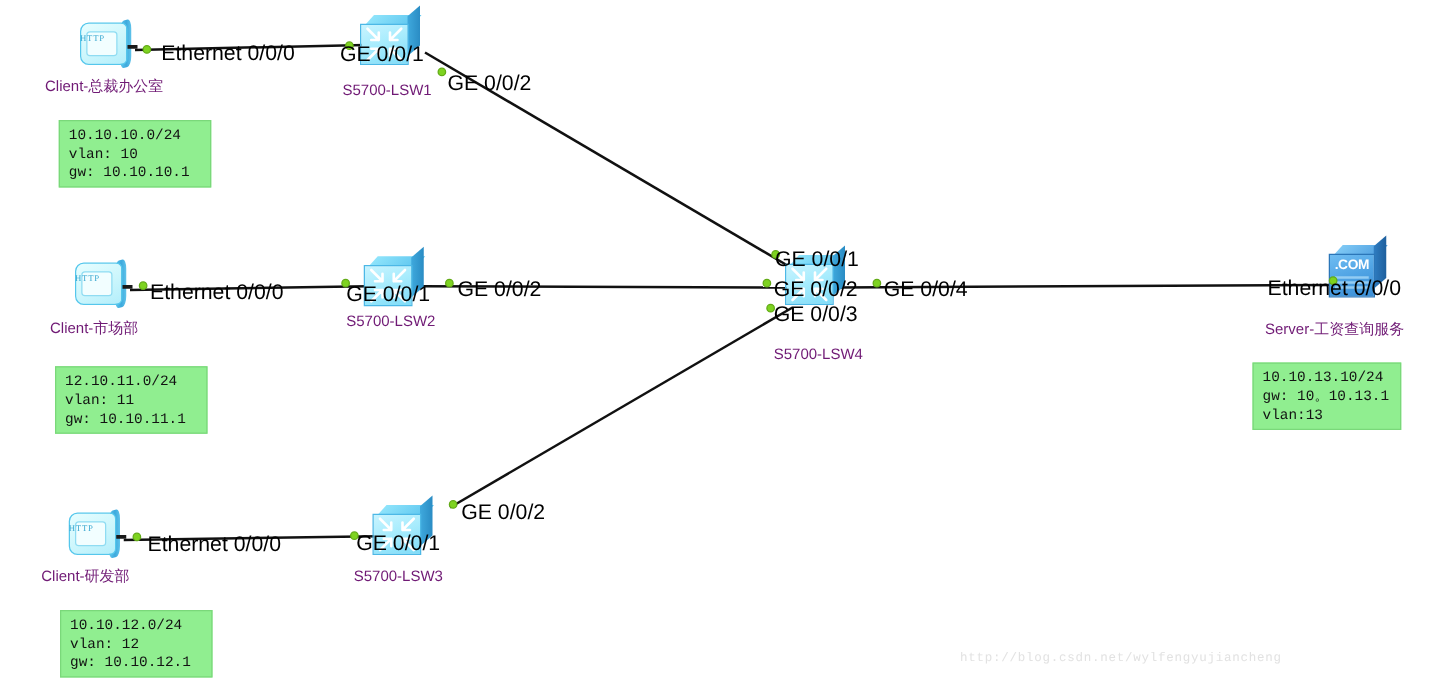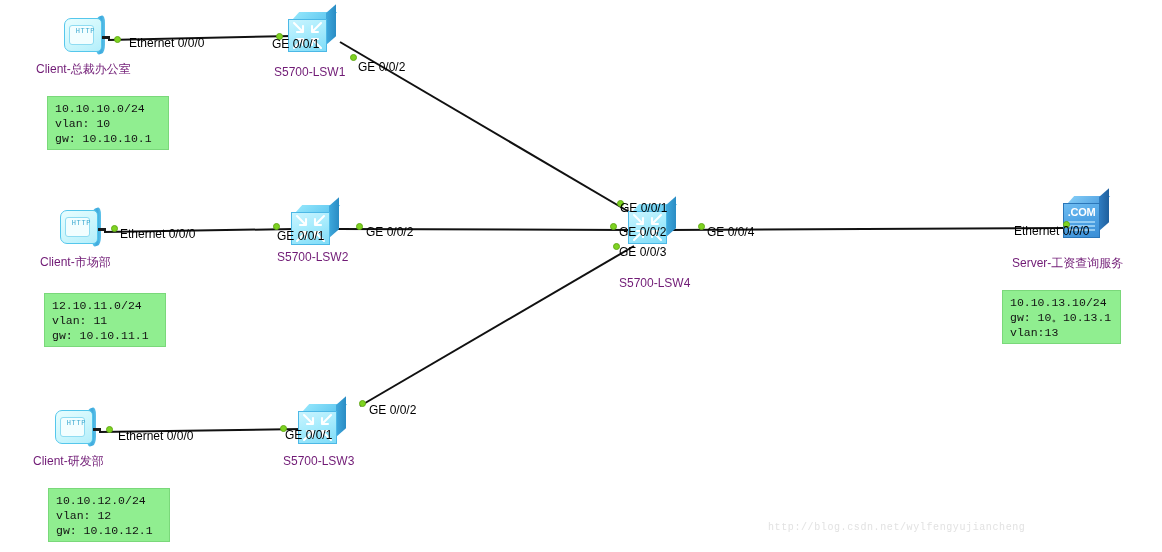--- a/index.html
+++ b/index.html
@@ -55,24 +55,24 @@
     top: 6px;
     right: 7px;
     bottom: 6px;
     border: 1px solid #8fdcf2;
     border-radius: 3px;
     background: #f2feff;
   }
   .client-icon .http {
     position: absolute;
     left: 0;
-    right: 15px;
+    right: 4px;
     top: 11px;
-    text-align: right;
-    font-family: Liberation Mono, monospace;
+    text-align: left;
+    font-family: Liberation Serif, serif;
     font-size: 7px;
     letter-spacing: 0.6px;
     color: #3aa8d0;
   }
   .client-icon .side {
     position: absolute;
     left: 32px;
     top: 0px;
     width: 9px;
     height: 38px;
@@ -198,21 +198,21 @@
   
   .node-name {
     position: absolute;
     font-size: 12px;
     color: #701a75;
     white-space: nowrap;
     line-height: 14px;
   }
   .iface-label {
     position: absolute;
-    font-size: 12px;
+    font-size: 17px;
     color: #000000;
     white-space: nowrap;
     line-height: 12px;
   }
   .port-dot {
     position: absolute;
     width: 7px;
     height: 7px;
     border-radius: 50%;
     background: #7ed321;

